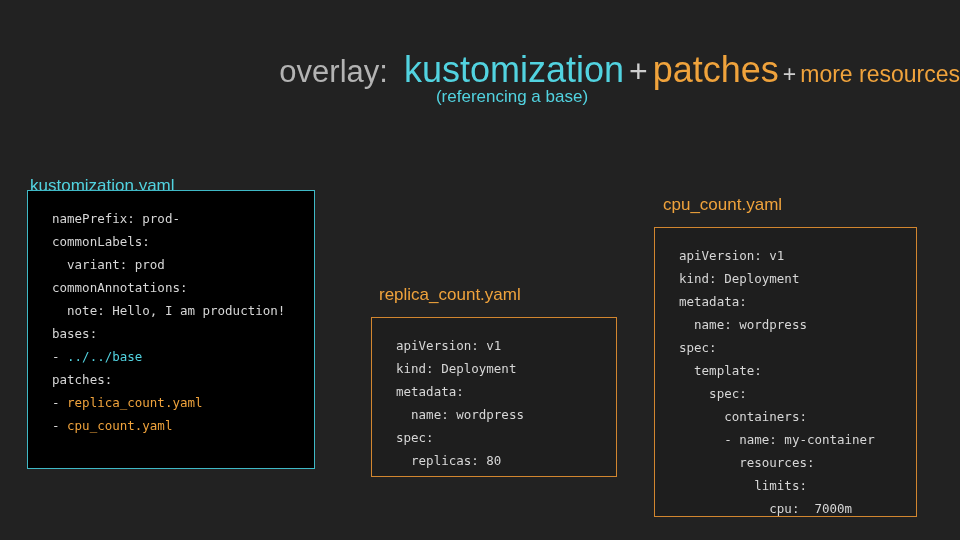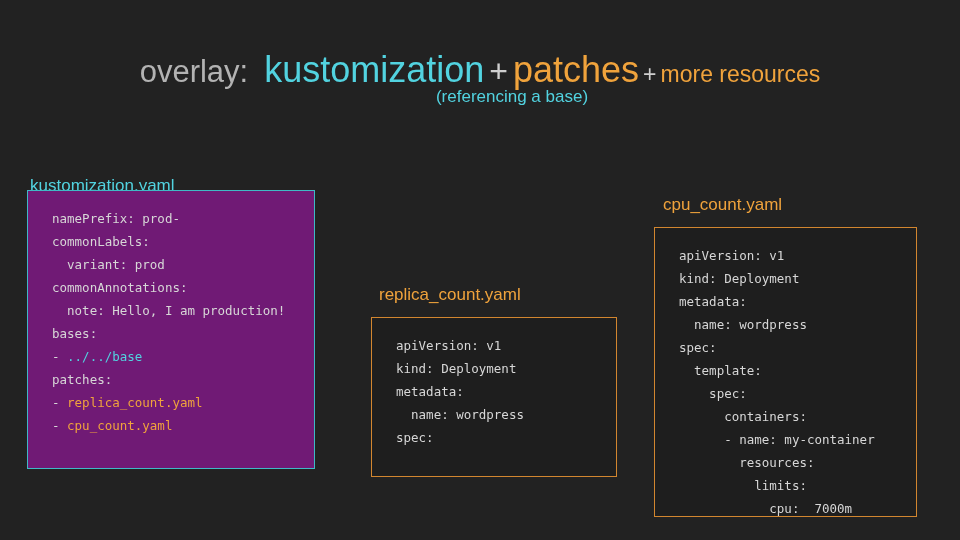--- a/index.html
+++ b/index.html
@@ -21,20 +21,21 @@
     position: absolute;
     left: 0;
     top: 52px;
     width: 960px;
     text-align: center;
   }
   #title-line {
     display: block;
     white-space: nowrap;
     line-height: 1.0;
+    text-align: right;
   }
   .t-overlay {
     font-size: 31px;
     color: #b3b3b3;
     letter-spacing: 0px;
   }
   .t-gap { display: inline-block; width: 16px; }
   .t-kustomization {
     font-size: 36px;
     color: #52d3e0;
@@ -118,25 +119,25 @@
 <body style="background: rgb(34, 34, 34);">
 
 <div id="title-block">
   <span id="title-line">
     <span class="t-overlay">overlay:</span><span class="t-gap"></span><span class="t-kustomization">kustomization</span><span class="t-plus1">+</span><span class="t-patches">patches</span><span class="t-plus2">+</span><span class="t-more">more resources</span>
   </span>
 </div>
 <div id="subtitle">(referencing a base)</div>
 
 <div class="panel-label" id="label-kustomization" style="color: rgb(82, 211, 224); margin-top: 20px;">kustomization.yaml</div>
-<div class="code-box" id="box-kustomization" style="border-color: rgb(63, 185, 198); background: #701a75;">
+<div class="code-box" id="box-kustomization" style="border-color: rgb(63, 185, 198); background: #000000;">
   <div class="code-body"><span class="code-line"><span>namePrefix: prod-</span></span><span class="code-line"><span>commonLabels:</span></span><span class="code-line"><span>  variant: prod</span></span><span class="code-line"><span>commonAnnotations:</span></span><span class="code-line"><span>  note: Hello, I am production!</span></span><span class="code-line"><span>bases:</span></span><span class="code-line"><span>- </span><span class="cyan">../../base</span></span><span class="code-line"><span>patches:</span></span><span class="code-line"><span>- </span><span class="orange">replica_count.yaml</span></span><span class="code-line"><span>- </span><span class="orange">cpu_count.yaml</span></span></div>
 </div>
 
 <div class="panel-label" id="label-replica" style="color: rgb(240, 163, 60);">replica_count.yaml</div>
 <div class="code-box" id="box-replica" style="border-color: rgb(210, 134, 47); background: rgb(30, 30, 30);">
-  <div class="code-body"><span class="code-line"><span>apiVersion: v1</span></span><span class="code-line"><span>kind: Deployment</span></span><span class="code-line"><span>metadata:</span></span><span class="code-line"><span>  name: wordpress</span></span><span class="code-line"><span>spec:</span></span></div>
+  <div class="code-body"><span class="code-line"><span>apiVersion: v1</span></span><span class="code-line"><span>kind: Deployment</span></span><span class="code-line"><span>metadata:</span></span><span class="code-line"><span>  name: wordpress</span></span><span class="code-line"><span>spec:</span></span><span class="code-line"><span>  replicas: 80</span></span></div>
 </div>
 
 <div class="panel-label" id="label-cpu" style="color: rgb(240, 163, 60);">cpu_count.yaml</div>
 <div class="code-box" id="box-cpu" style="border-color: rgb(210, 134, 47); background: rgb(30, 30, 30);">
   <div class="code-body"><span class="code-line"><span>apiVersion: v1</span></span><span class="code-line"><span>kind: Deployment</span></span><span class="code-line"><span>metadata:</span></span><span class="code-line"><span>  name: wordpress</span></span><span class="code-line"><span>spec:</span></span><span class="code-line"><span>  template:</span></span><span class="code-line"><span>    spec:</span></span><span class="code-line"><span>      containers:</span></span><span class="code-line"><span>      - name: my-container</span></span><span class="code-line"><span>        resources:</span></span><span class="code-line"><span>          limits:</span></span><span class="code-line"><span>            cpu:  7000m</span></span></div>
 </div>
 
 </body></html>

